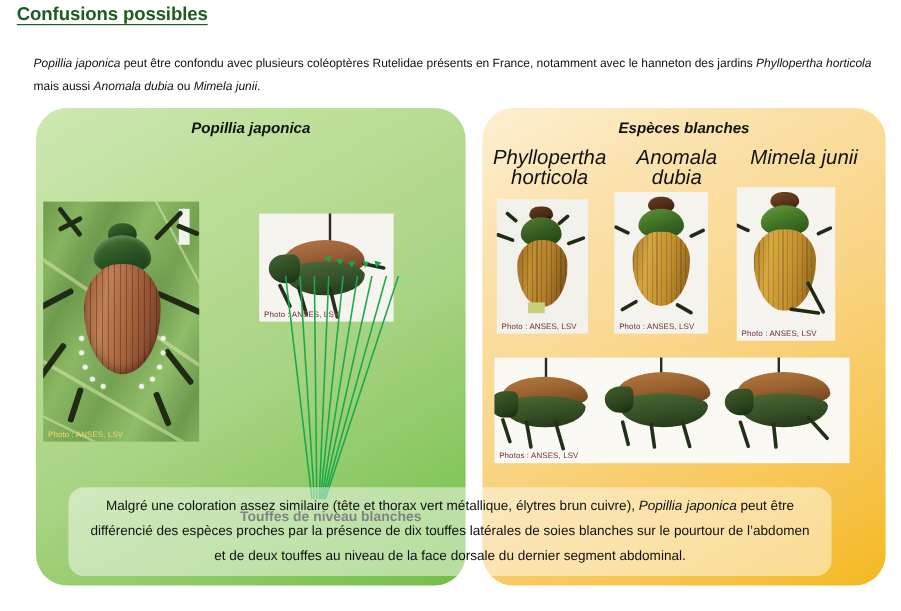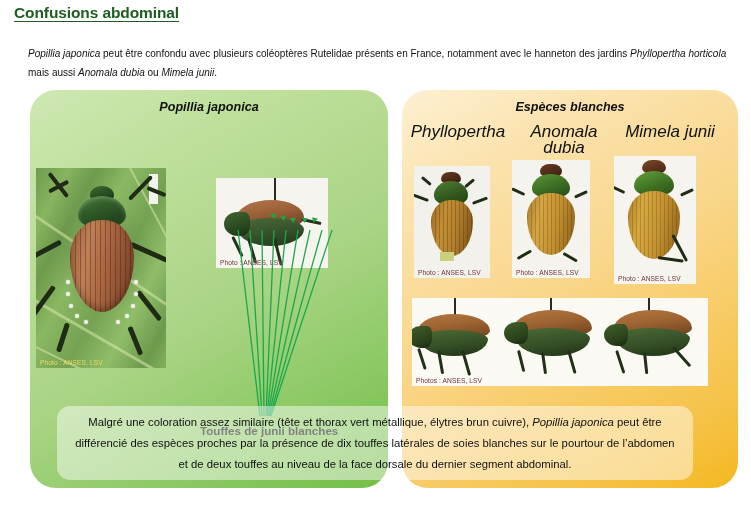--- a/index.html
+++ b/index.html
@@ -297,21 +297,21 @@
     line-height: 21px;
     text-align: center;
     color: #111;
     padding: 0 14px;
   }
   #caption-text i { font-style: italic; }
 </style>
 </head>
 <body>
 
-<div id="page-title">Confusions abdominal</div>
+<div id="page-title">Confusions possibles</div>
 
 <div id="intro"><i>Popillia japonica</i> peut être confondu avec plusieurs coléoptères Rutelidae présents en France, notamment avec le hanneton des jardins <i>Phyllopertha horticola</i> mais aussi <i>Anomala dubia</i> ou <i>Mimela junii</i>.</div>
 
 <div class="panel" id="panel-popillia">
 
   <div class="panel-title">Popillia japonica</div>
 
   <div class="photo" id="photo-popillia-leaf">
     <div class="vein" style="left:-10px;top:40px;width:170px;height:3px;transform:rotate(34deg);"></div>
     <div class="vein" style="left:-20px;top:120px;width:190px;height:3px;transform:rotate(30deg);"></div>
@@ -378,29 +378,30 @@
       <line x1="46" y1="0" x2="48" y2="186"></line>
       <line x1="58" y1="0" x2="50" y2="186"></line>
       <line x1="70" y1="0" x2="51" y2="186"></line>
       <line x1="82" y1="0" x2="52" y2="186"></line>
       <line x1="94" y1="0" x2="53" y2="186"></line>
       <line x1="106" y1="0" x2="54" y2="186"></line>
       <line x1="116" y1="0" x2="55" y2="186"></line>
     </g>
   </svg>
 
-  <div id="label-touffes">Touffes de junii blanches</div>
+  <div id="label-touffes">Touffes de niveau blanches</div>
 </div>
 
 <div class="panel" id="panel-especes">
 
   <div class="panel-title">Espèces blanches</div>
 
   <div class="species-head" id="species-head-phyllopertha">
     <div>Phyllopertha</div>
+    <div>horticola</div>
   </div>
   <div class="species-head" id="species-head-anomala">
     <div>Anomala dubia</div>
   </div>
   <div class="species-head" id="species-head-mimela">
     <div>Mimela junii</div>
   </div>
 
   <div class="photo" id="photo-phyllopertha">
     <div class="specimen-dorsal">

